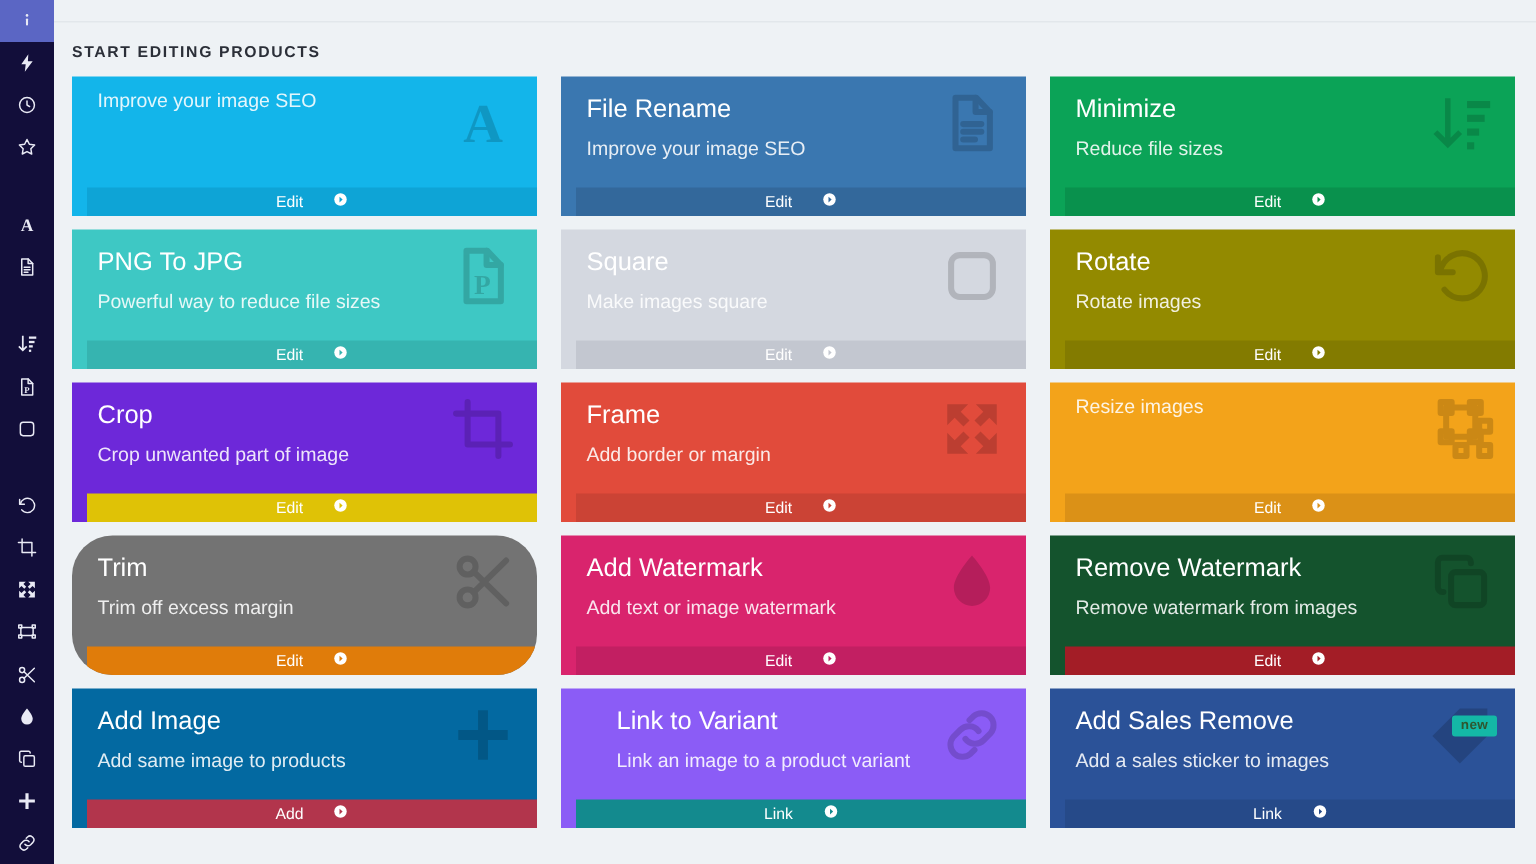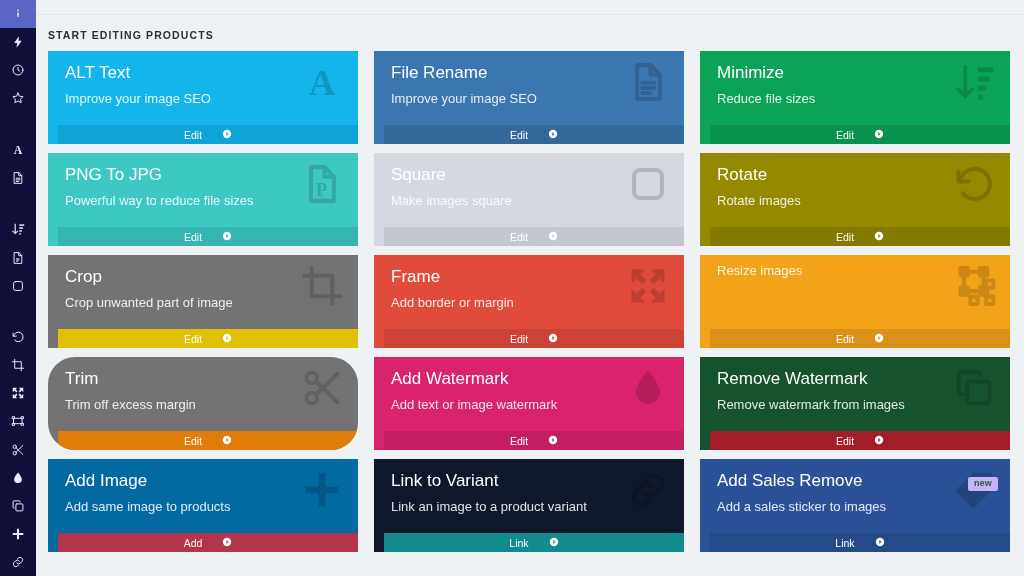--- a/index.html
+++ b/index.html
@@ -73,21 +73,21 @@
     gap:20px; font-size:10.5px; color:#ffffff;margin-left:10px;
   }
   .card-footer .arrow-icon { display:block; }
   .card-icon {
     position:absolute; right:14px; top:9px; z-index:1;
     opacity:.16; color:#000;
   }
   .card-icon svg { display:block; }
   .badge {
     position:absolute; right:12px; top:18px; z-index:4;
-    background:#c4b5fd; color:#2e5730;
+    background:#14b8a6; color:#2e5730;
     font-size:9px; font-weight:bold; letter-spacing:.2px;
     padding:2px 6px 3px; border-radius:2px; line-height:1;
   }
 </style>
 </head>
 <body>
 
 <div class="app">
 
   <nav class="sidebar" id="sidebar">
@@ -252,21 +252,20 @@
 
     <div class="section-title">START EDITING PRODUCTS</div>
 
     <div class="grid" id="card-grid">
         <div class="card" style="background: rgb(19, 181, 234);">
           <div class="card-icon">
             <svg width="44" height="44" viewBox="0 0 24 24">
               <text x="12" y="19" text-anchor="middle" font-family="Liberation Serif, serif" font-size="20" font-weight="bold" fill="currentColor">A</text>
             </svg>
           </div>
-          <div class="card-title">ALT Text</div>
           <div class="card-sub">Improve your image SEO</div>
           <div class="card-footer" style="background: rgb(14, 164, 214);">
             <span>Edit</span>
             <span class="arrow-icon"><svg width="10" height="10" viewBox="0 0 24 24" fill="currentColor">
                 <circle cx="12" cy="12" r="10"></circle>
                 <path d="M10.4 7.4 15.4 12l-5 4.6z" fill="#0ea4d6"></path>
               </svg></span>
           </div>
         </div>
         <div class="card" style="background: rgb(58, 119, 176);">
@@ -351,21 +350,21 @@
           <div class="card-title">Rotate</div>
           <div class="card-sub">Rotate images</div>
           <div class="card-footer" style="background: rgb(131, 123, 0);">
             <span>Edit</span>
             <span class="arrow-icon"><svg width="10" height="10" viewBox="0 0 24 24" fill="currentColor">
                 <circle cx="12" cy="12" r="10"></circle>
                 <path d="M10.4 7.4 15.4 12l-5 4.6z" fill="#837b00"></path>
               </svg></span>
           </div>
         </div>
-        <div class="card" style="background: #737373;">
+        <div class="card" style="background: #6d28d9;">
           <div class="card-icon">
             <svg width="44" height="44" viewBox="0 0 24 24" fill="none" stroke="currentColor" stroke-width="2.2" stroke-linecap="round" stroke-linejoin="round">
               <path d="M6.4 2.2v15.4h15.4"></path>
               <path d="M2.2 6.4h15.4v15.4"></path>
             </svg>
           </div>
           <div class="card-title">Crop</div>
           <div class="card-sub">Crop unwanted part of image</div>
           <div class="card-footer" style="background: rgb(223, 194, 6);">
             <span>Edit</span>
@@ -476,21 +475,21 @@
           <div class="card-title">Add Image</div>
           <div class="card-sub">Add same image to products</div>
           <div class="card-footer" style="background: rgb(178, 53, 76);">
             <span>Add</span>
             <span class="arrow-icon"><svg width="10" height="10" viewBox="0 0 24 24" fill="currentColor">
                 <circle cx="12" cy="12" r="10"></circle>
                 <path d="M10.4 7.4 15.4 12l-5 4.6z" fill="#b2354c"></path>
               </svg></span>
           </div>
         </div>
-        <div class="card" style="background: #0f172a;">
+        <div class="card" style="background: #8b5cf6; padding-left: 20px;">
           <div class="card-icon">
             <svg width="44" height="44" viewBox="0 0 24 24" fill="none" stroke="currentColor" stroke-width="2.2" stroke-linecap="round" stroke-linejoin="round">
               <path d="M9.6 13.4a4.4 4.4 0 0 0 6.6.5l2.6-2.6a4.4 4.4 0 0 0-6.2-6.2l-1.5 1.5"></path>
               <path d="M14.4 10.6a4.4 4.4 0 0 0-6.6-.5l-2.6 2.6a4.4 4.4 0 0 0 6.2 6.2l1.5-1.5"></path>
             </svg>
           </div>
           <div class="card-title">Link to Variant</div>
           <div class="card-sub">Link an image to a product variant</div>
           <div class="card-footer" style="background: rgb(19, 138, 142);">
             <span>Link</span>

